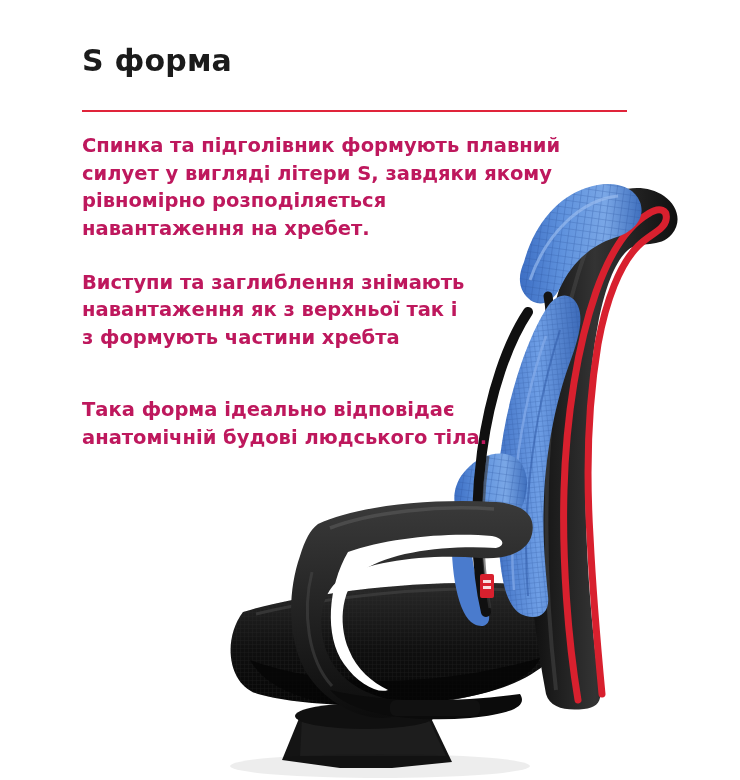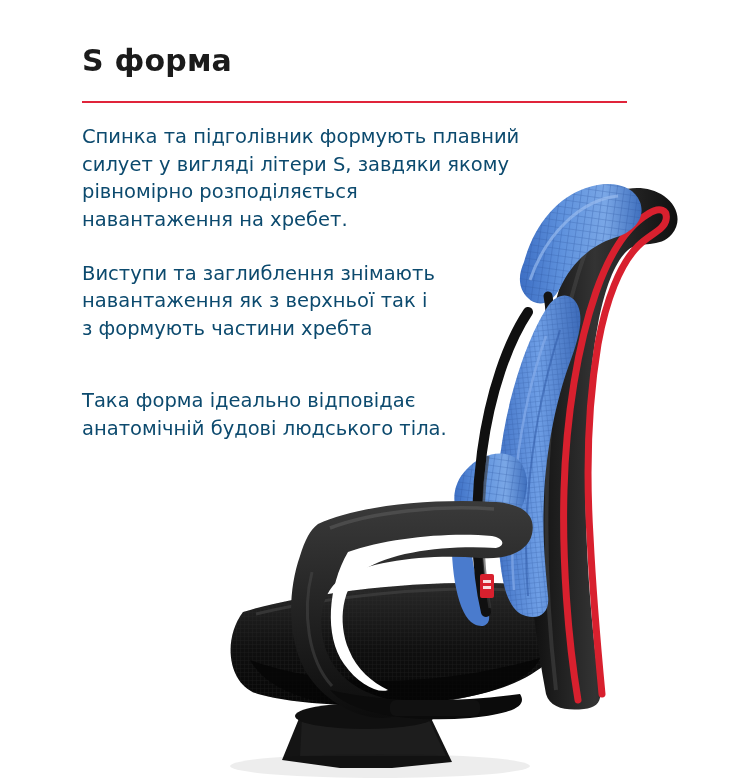--- a/index.html
+++ b/index.html
@@ -30,35 +30,36 @@
     width: 545px;
     z-index: 5;
   }
   .title {
     font-size: 30px;
     font-weight: 700;
     color: #1b1b1b;
     letter-spacing: 0.2px;
     line-height: 1.1;
     margin: 0;
-    padding: 0 0 24px 0;
+    padding: 0 0 33px 0;
   }
   .rule {
     width: 545px;
     height: 2px;
     background: #e0243a;
     margin: 0 0 20px 0;
   }
   .para {
     font-size: 19.5px;
     line-height: 1.42;
-    color: #0c4a6e;
+    color: #be185d;
     margin: 0 0 26px 0;
     max-width: 500px;
     white-space: pre-line;
+    font-weight: bold;
   }
   .para:last-child { margin-bottom: 0; margin-top: 44px; }
 
   
   .photo {
     position: absolute;
     left: 0;
     top: 0;
     width: 740px;
     height: 780px;

